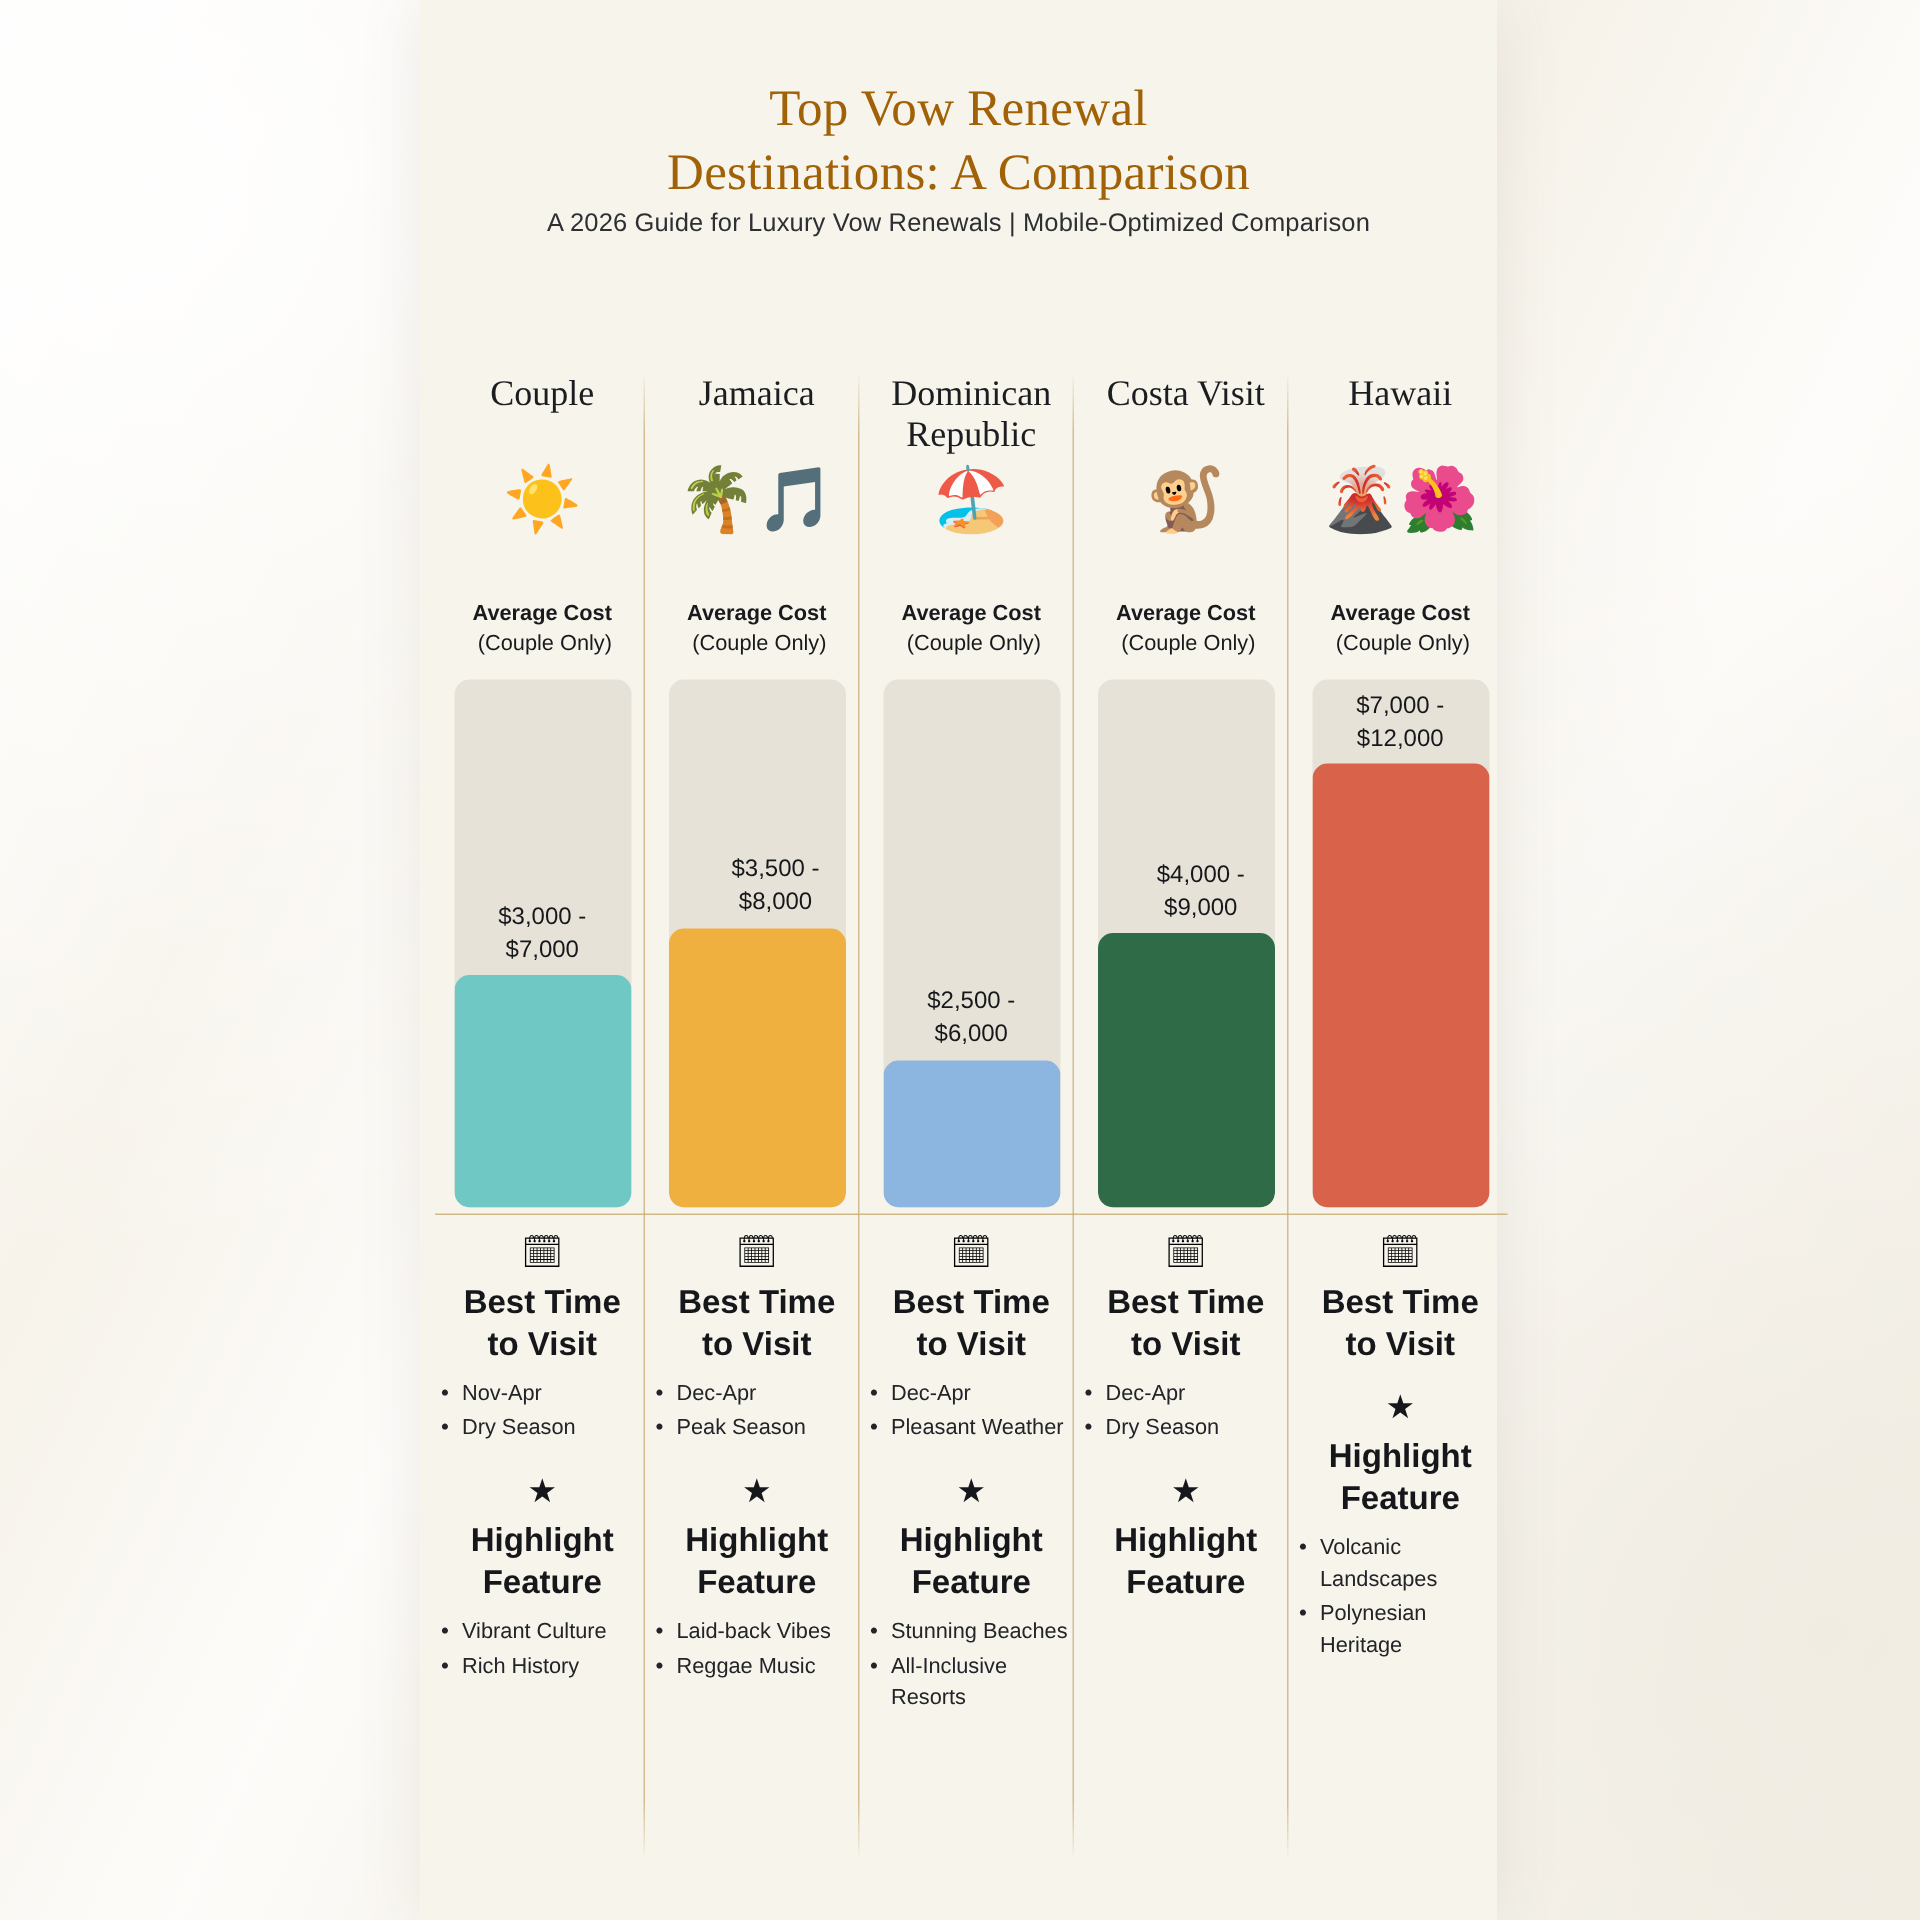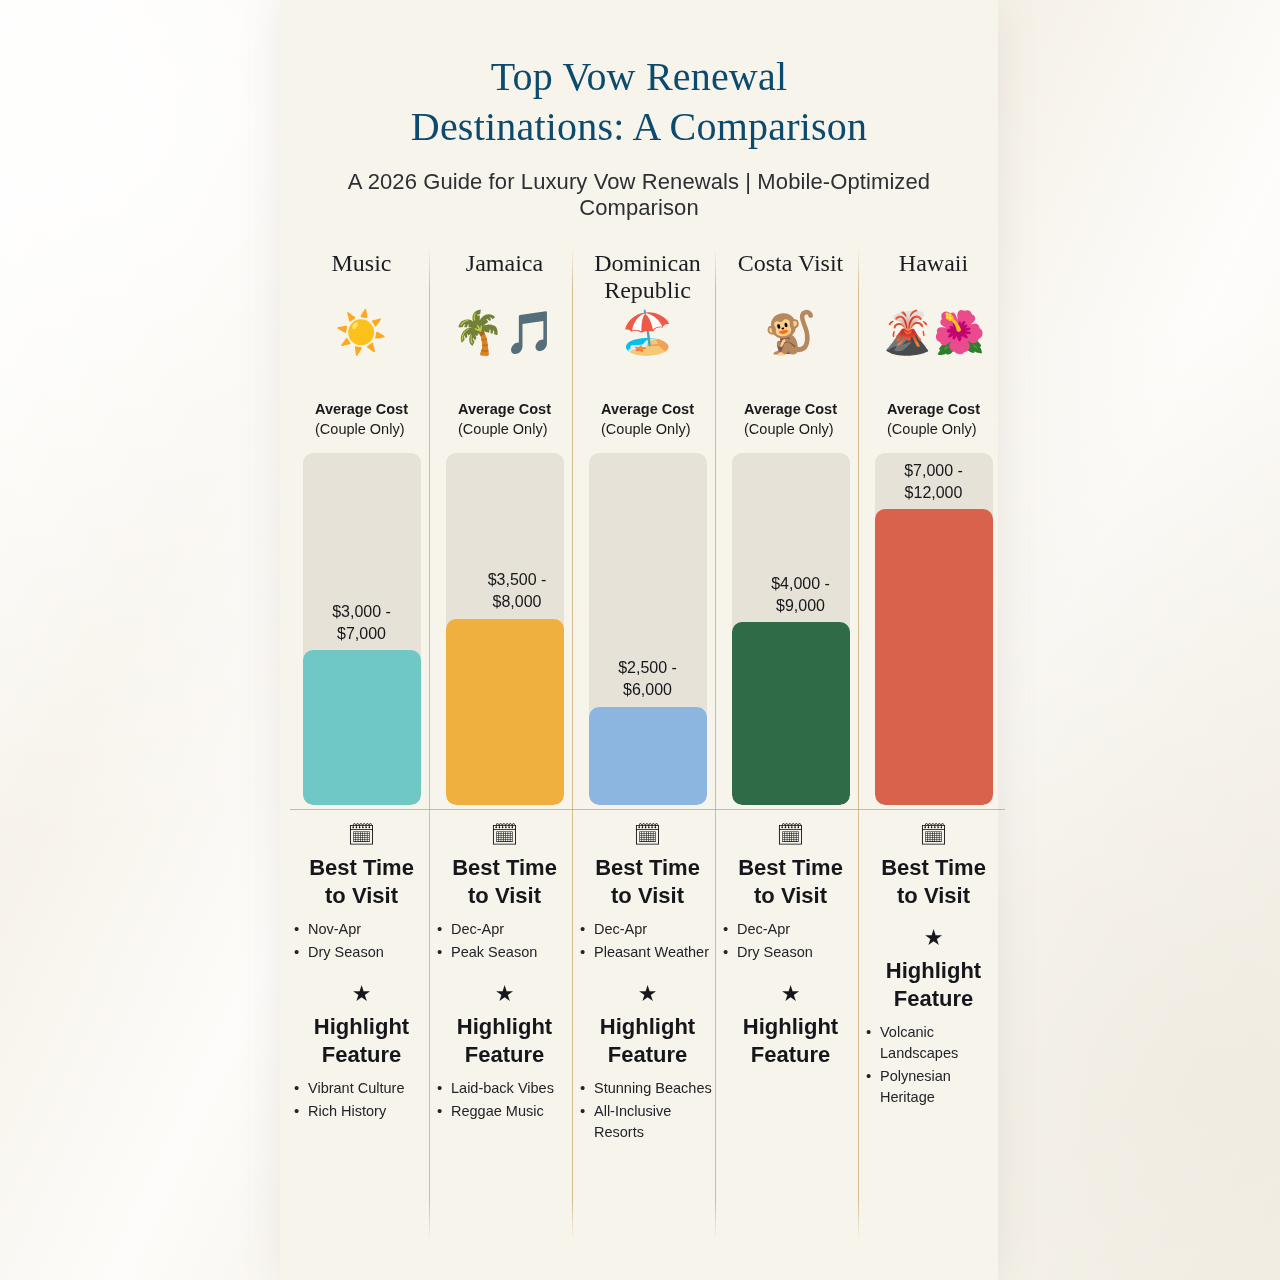--- a/index.html
+++ b/index.html
@@ -49,31 +49,31 @@
     padding: 0;
     box-sizing: border-box;
   }
   
   .header {
     text-align: center;
     padding: 52px 30px 0 30px;
   }
   .title {
     font-family: "Liberation Serif", serif;
-    font-size: 40px;
+    font-size: 34px;
     line-height: 1.25;
-    color: #0c4a6e;
+    color: #a16207;
     letter-spacing: 0.2px;
     font-weight: 400;
     margin: 0;
   }
   .subtitle {
-    margin-top: 17px;
+    margin-top: 2px;
     font-family: "Liberation Sans", sans-serif;
-    font-size: 22px;
+    font-size: 17px;
     color: #2d2f33;
     letter-spacing: 0.1px;
   }
   
   .columns {
     position: absolute;
     top: 248px;
     left: 10px;
     right: 10px;
     bottom: 0;
@@ -112,21 +112,21 @@
     height: 54px;
     display: flex;
     align-items: center;
     justify-content: center;
   }
   .cost-label {
     margin-top: 40px;
     font-size: 14.5px;
     font-weight: bold;
     color: #191a1d;
-    text-align: left;
+    text-align: right;
     line-height: 1.35;
   }
   .cost-label .sub {
     font-weight: normal;
     font-size: 14.5px;
     display: block;
   }
   
   .bar-wrap {
     position: relative;
@@ -217,21 +217,21 @@
           <div>Top Vow Renewal</div>
           <div>Destinations: A Comparison</div>
         </div>
         <div class="subtitle">A 2026 Guide for Luxury Vow Renewals | Mobile-Optimized Comparison</div>
       </div>
 
       <div class="columns">
 
         <div class="col">
           <div class="dest-name">
-            <div>Music</div>
+            <div>Couple</div>
           </div>
           <div class="dest-icon">☀️</div>
           <div class="cost-label">
             <span>Average Cost</span>
             <span class="sub">(Couple Only)</span>
           </div>
           <div class="bar-wrap">
             <div class="bar-fill" style="height:44%;background:#6fc8c4;"></div>
             <div class="bar-value" style="bottom:44%; margin-bottom:6px;">
               <div>$3,000 -</div>

